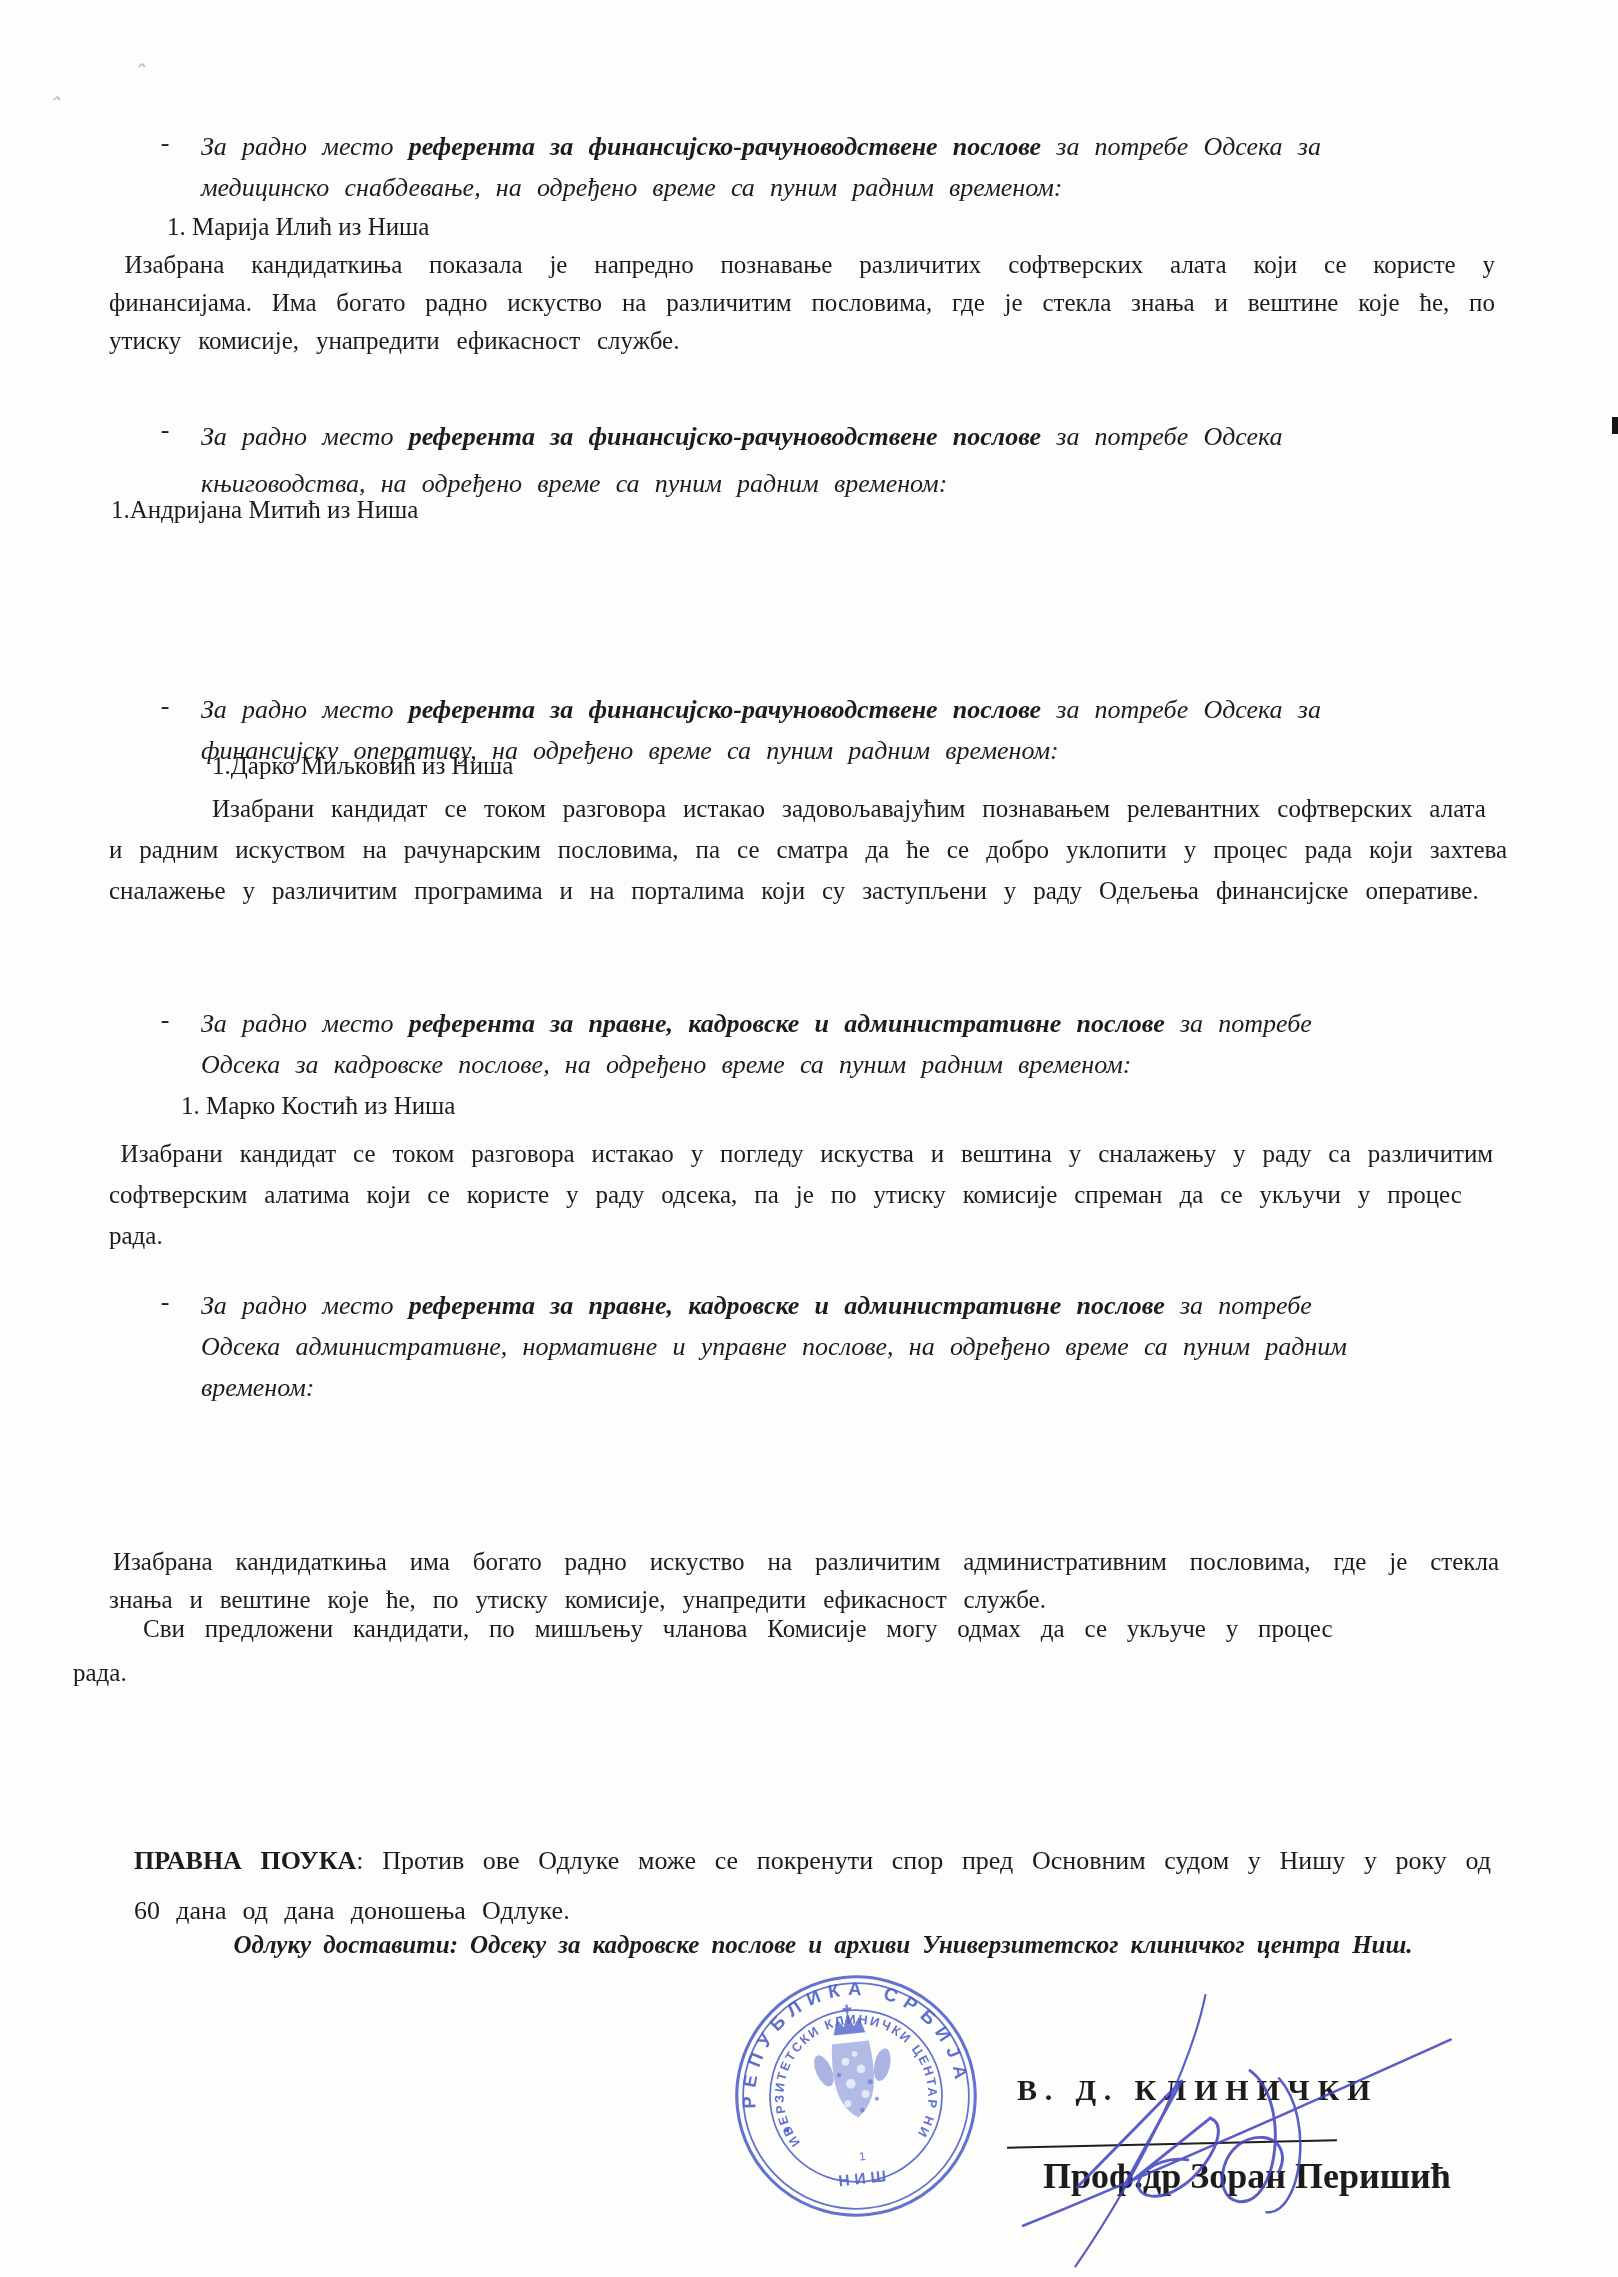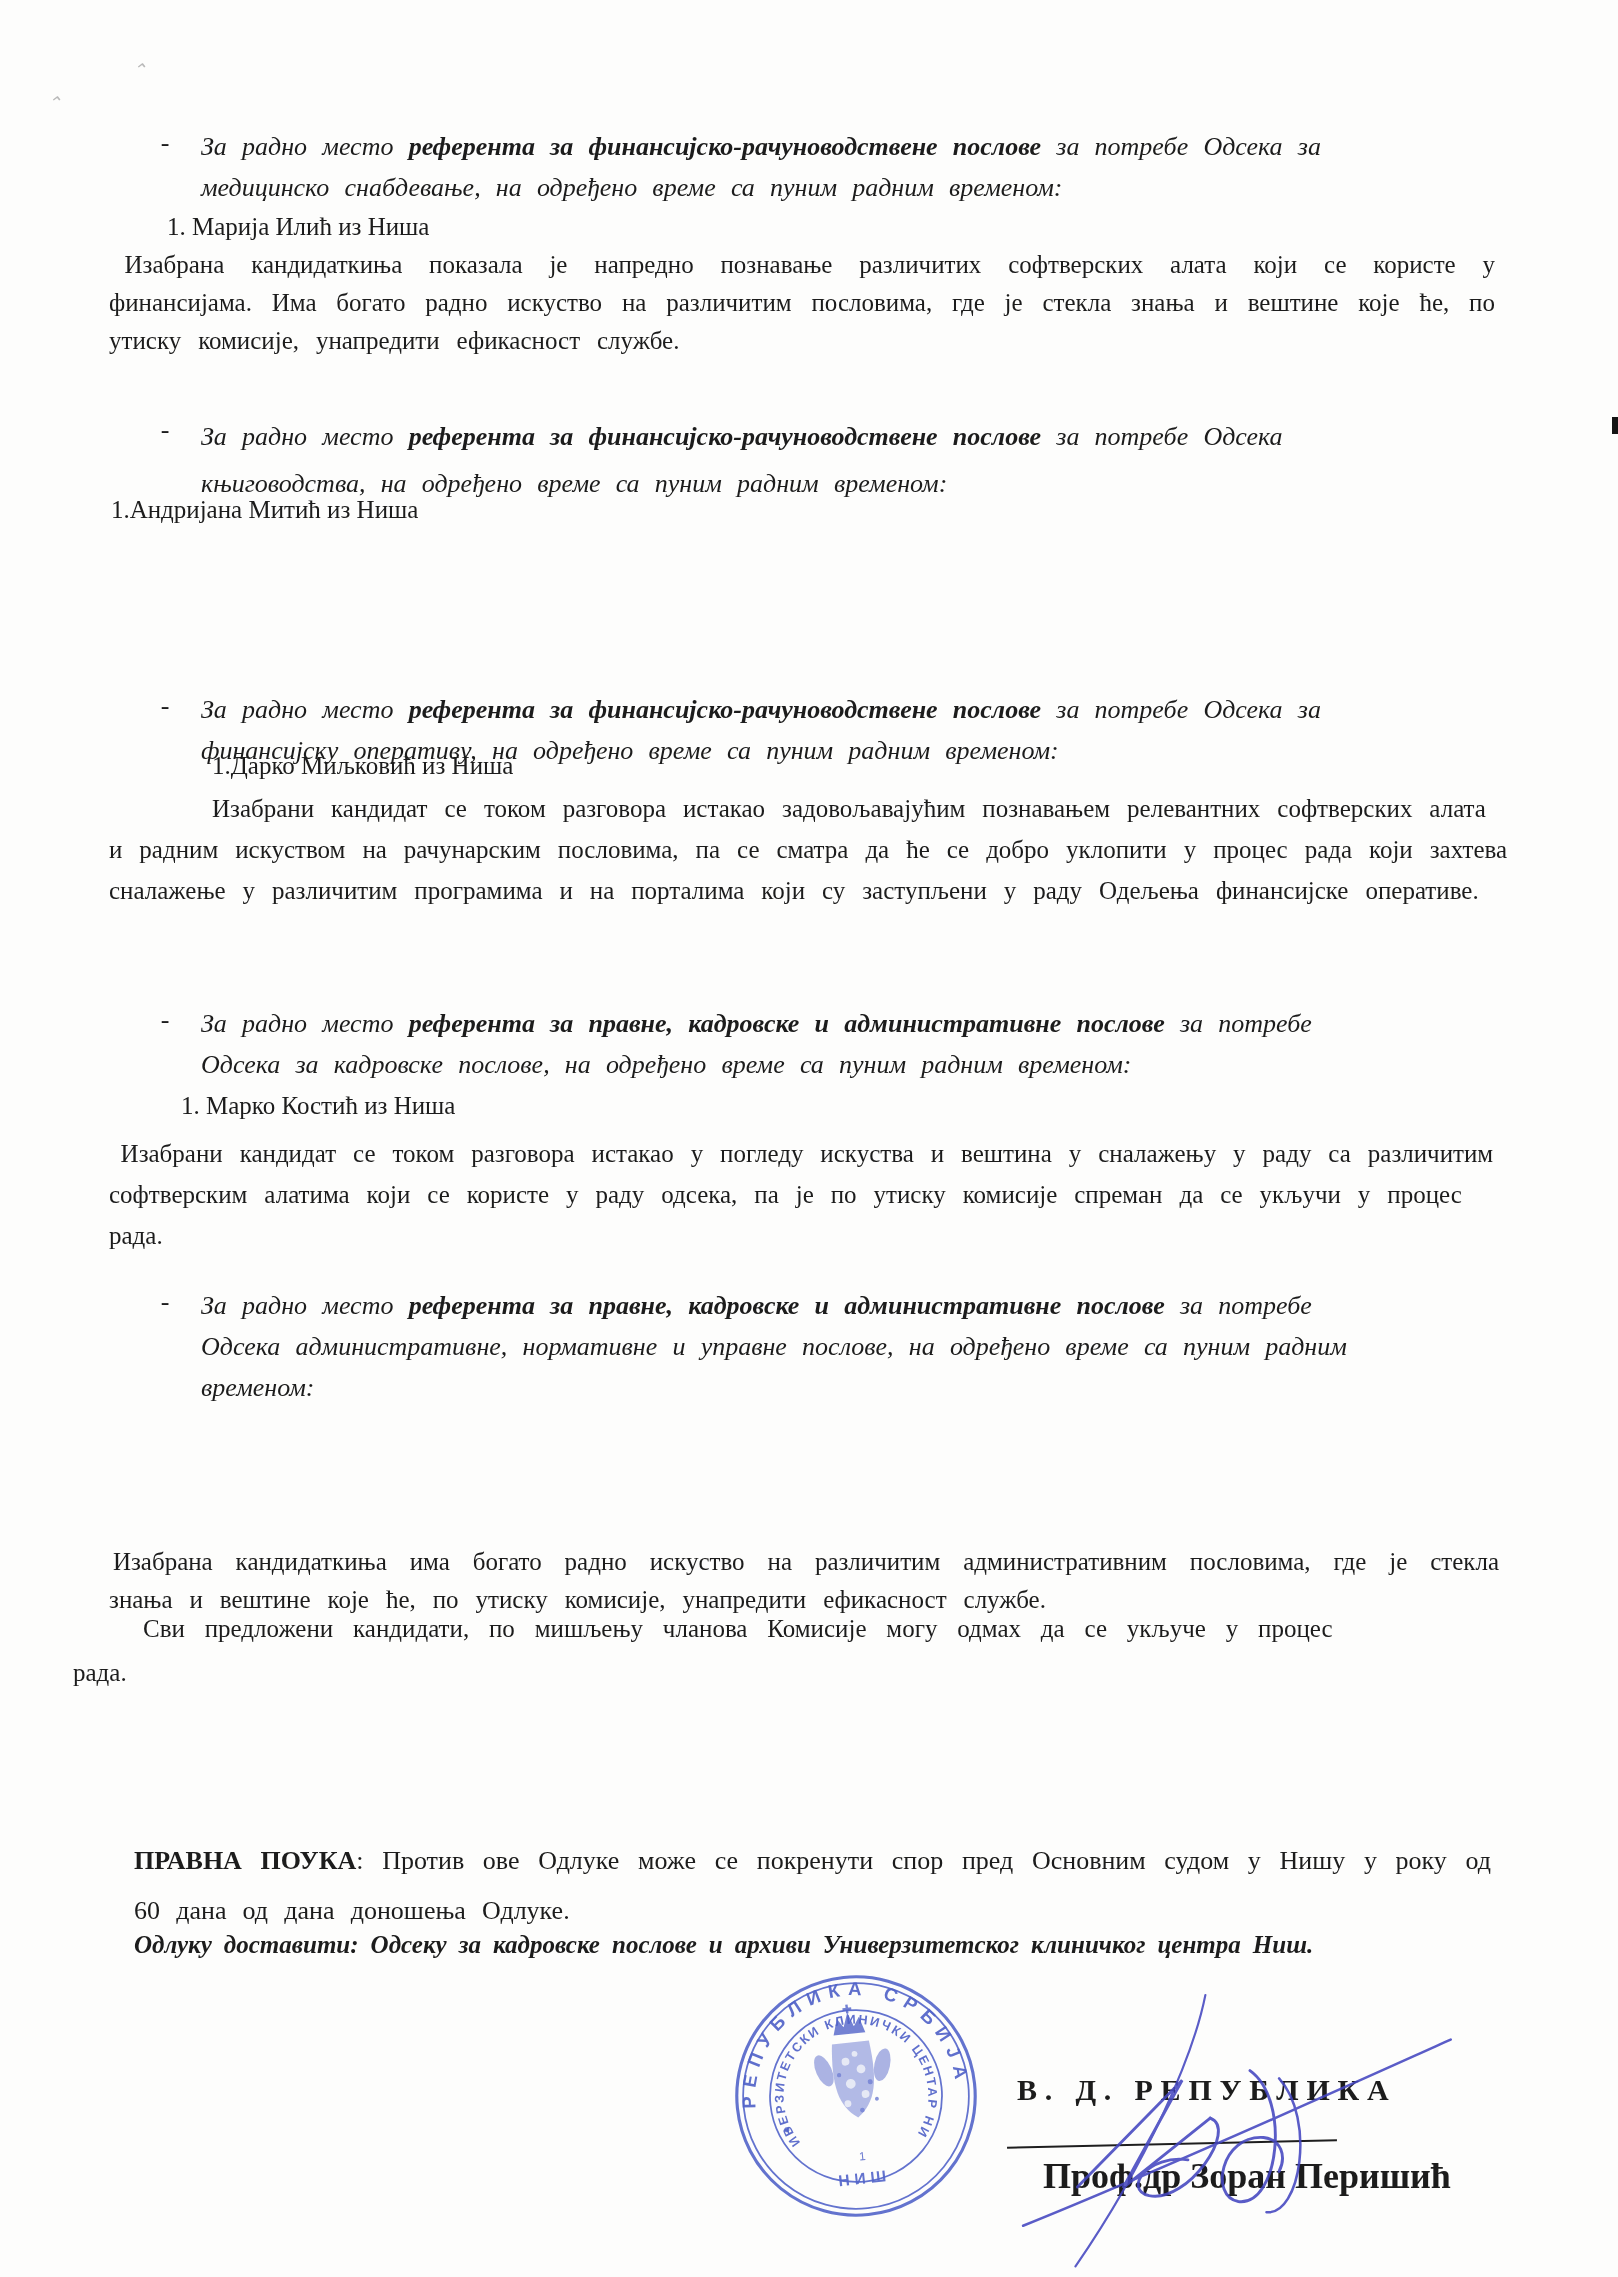--- a/index.html
+++ b/index.html
@@ -48,21 +48,21 @@
   
   .legal{
     position:absolute;left:134px;width:1357px;
     font-size:26px;line-height:50px;word-spacing:9.7px;
     text-align:justify;
   }
   .legal b{font-weight:700;}
   .delivery{
     position:absolute;left:134px;width:1378px;
     font-size:25px;line-height:35px;
-    font-weight:700;font-style:italic;word-spacing:5.8px;
+    font-weight:700;font-style:italic;word-spacing:5.8px;text-align:center;
   }
   
   .sig-title{
     position:absolute;left:1017px;top:2073px;
     font-size:30px;font-weight:700;letter-spacing:7.8px;
     white-space:nowrap;
   }
   .sig-line{
     position:absolute;left:1007px;top:2143px;width:330px;height:0;
     border-top:2.9px solid #1e1e1e;
@@ -174,21 +174,21 @@
             <circle cx="116" cy="108" r="2.2"></circle>
           <circle cx="136" cy="146" r="2.4"></circle>
             <circle cx="152" cy="136" r="2"></circle>
         </g>
       </g>
       <text x="131" y="197" text-anchor="middle" font-family="Liberation Sans, sans-serif" font-size="12" fill="#3b4fc2" opacity="0.85">1</text>
       <text x="131" y="221" text-anchor="middle" font-family="Liberation Sans, sans-serif" font-size="16" font-weight="bold" letter-spacing="5" fill="#3b4fc2" opacity="0.9">НИШ</text>
     </svg>
   </div>
 
-  <div class="sig-title">В. Д. РЕПУБЛИКА</div>
+  <div class="sig-title">В. Д. КЛИНИЧКИ</div>
   <div class="sig-line"></div>
   <div class="sig-name">Проф.др Зоран Перишић</div>
 
   <svg class="scribble" viewBox="0 0 560 330">
     <g fill="none" stroke="#4446c0" stroke-width="2.6" stroke-linecap="round" opacity="0.88">
       <path d="M537 80 C 430 128 245 212 96 272"></path>
       <path d="M284 34 C 272 95 225 205 150 314" stroke-width="2.2"></path>
       <path d="M152 232 L 260 122 L 199 233 L 289 161" stroke-width="3"></path>
       <path d="M289 161 C 318 172 266 249 226 241 C 198 234 226 198 266 204" stroke-width="3"></path>
       <path d="M330 112 C 372 142 360 252 318 247 C 288 242 300 178 344 181 C 362 183 368 200 360 216" stroke-width="3"></path>

